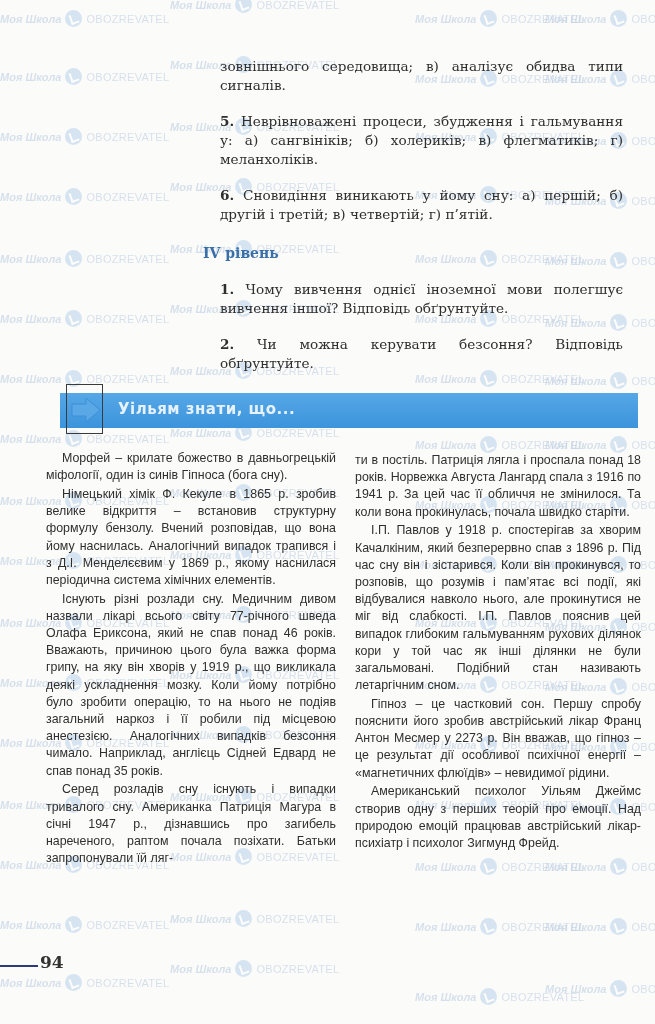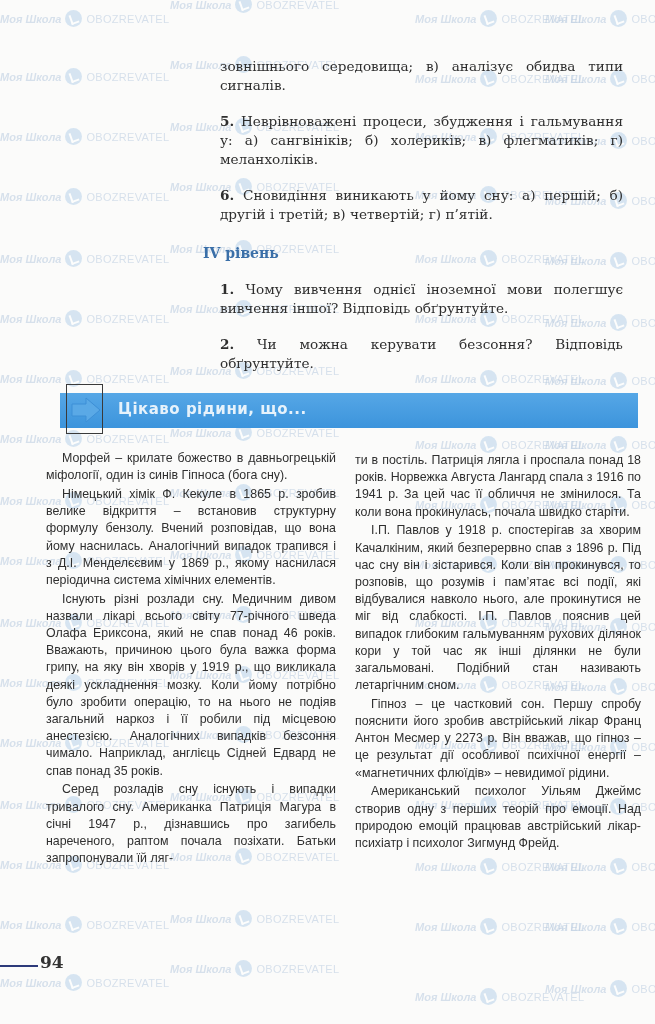--- a/index.html
+++ b/index.html
@@ -390,21 +390,21 @@
   <div class="level">IV рівень</div>
   <p><span class="num">1.</span> <span>Чому вивчення однієї іноземної мови полегшує вивчення іншої? Відповідь обґрунтуйте.</span></p>
   <p><span class="num">2.</span> <span>Чи можна керувати безсоння? Відповідь обґрунтуйте.</span></p>
 </div>
 
 <div class="banner"></div>
 <div class="banner-box"></div>
 <svg class="banner-arrow" viewBox="0 0 32 28">
   <path d="M2 8 H16 V2 L30 14 L16 26 V20 H2 Z" fill="#5aa9e6" stroke="#3d8fd6" stroke-width="1"></path>
 </svg>
-<div class="banner-title">Цікаво рідини, що...</div>
+<div class="banner-title">Уільям знати, що...</div>
 
 <div class="col left">
   <p>Морфей – крилате божество в давньогрецькій міфології, один із синів Гіпноса (бога сну).</p>
   <p>Німецький хімік Ф. Кекуле в 1865 р. зробив велике відкриття – встановив структурну формулу бензолу. Вчений розповідав, що вона йому наснилась. Аналогічний випадок трапився і з Д.І. Менделєєвим у 1869 р., якому наснилася періодична система хімічних елементів.</p>
   <p>Існують різні розлади сну. Медичним дивом назвали лікарі всього світу 77-річного шведа Олафа Ериксона, який не спав понад 46 років. Вважають, причиною цього була важка форма грипу, на яку він хворів у 1919 р., що викликала деякі ускладнення мозку. Коли йому потрібно було зробити операцію, то на нього не подіяв загальний наркоз і її робили під місцевою анестезією. Аналогічних випадків безсоння чимало. Наприклад, англієць Сідней Едвард не спав понад 35 років.</p>
   <p>Серед розладів сну існують і випадки тривалого сну. Американка Патриція Магура в січні 1947 р., дізнавшись про загибель нареченого, раптом почала позіхати. Батьки запропонували їй ляг-</p>
 </div>
 
 <div class="col right">
   <p class="cont">ти в постіль. Патриція лягла і проспала понад 18 років. Норвежка Августа Лангард спала з 1916 по 1941 р. За цей час її обличчя не змінилося. Та коли вона прокинулась, почала швидко старіти.</p>

